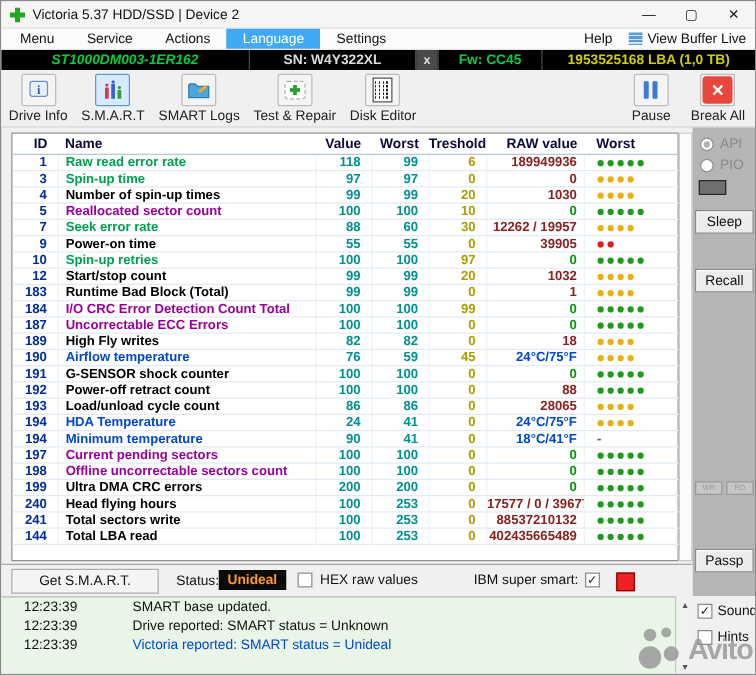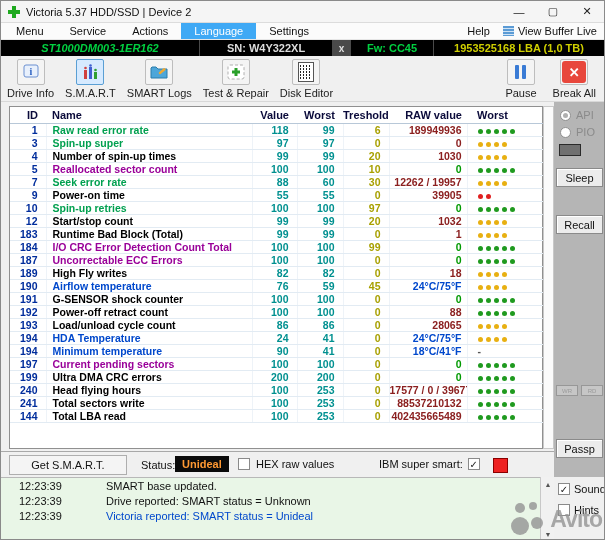--- a/index.html
+++ b/index.html
@@ -262,21 +262,21 @@
             <td class="c-id" style="color: rgb(0, 45, 156);">1</td>
             <td class="c-name" style="color: rgb(0, 160, 80);">Raw read error rate</td>
             <td class="c-num" style="color: rgb(0, 144, 144);">118</td>
             <td class="c-num" style="color: rgb(0, 144, 144);">99</td>
             <td class="c-num" style="color: rgb(168, 160, 0);">6</td>
             <td class="c-raw" style="color: rgb(139, 32, 32);">189949936</td>
             <td class="c-health"><span class="dot" style="background: rgb(31, 154, 31);"></span><span class="dot" style="background: rgb(31, 154, 31);"></span><span class="dot" style="background: rgb(31, 154, 31);"></span><span class="dot" style="background: rgb(31, 154, 31);"></span><span class="dot" style="background: rgb(31, 154, 31);"></span></td>
           </tr>
           <tr>
             <td class="c-id" style="color: rgb(0, 45, 156);">3</td>
-            <td class="c-name" style="color: rgb(0, 160, 80);">Spin-up super</td>
+            <td class="c-name" style="color: rgb(0, 160, 80);">Spin-up time</td>
             <td class="c-num" style="color: rgb(0, 144, 144);">97</td>
             <td class="c-num" style="color: rgb(0, 144, 144);">97</td>
             <td class="c-num" style="color: rgb(168, 160, 0);">0</td>
             <td class="c-raw" style="color: rgb(139, 32, 32);">0</td>
             <td class="c-health"><span class="dot" style="background: rgb(232, 176, 18);"></span><span class="dot" style="background: rgb(232, 176, 18);"></span><span class="dot" style="background: rgb(232, 176, 18);"></span><span class="dot" style="background: rgb(232, 176, 18);"></span></td>
           </tr>
           <tr>
             <td class="c-id" style="color: rgb(0, 45, 156);">4</td>
             <td class="c-name" style="color: rgb(0, 0, 0);">Number of spin-up times</td>
             <td class="c-num" style="color: rgb(0, 144, 144);">99</td>
@@ -416,20 +416,29 @@
             <td class="c-name" style="color: rgb(0, 72, 204);">Minimum temperature</td>
             <td class="c-num" style="color: rgb(0, 144, 144);">90</td>
             <td class="c-num" style="color: rgb(0, 144, 144);">41</td>
             <td class="c-num" style="color: rgb(168, 160, 0);">0</td>
             <td class="c-raw" style="color: rgb(0, 72, 204);">18°C/41°F</td>
             <td class="c-health" style="color: rgb(85, 85, 85);">-</td>
           </tr>
           <tr>
             <td class="c-id" style="color: rgb(0, 45, 156);">197</td>
             <td class="c-name" style="color: rgb(153, 0, 153);">Current pending sectors</td>
+            <td class="c-num" style="color: rgb(0, 144, 144);">100</td>
+            <td class="c-num" style="color: rgb(0, 144, 144);">100</td>
+            <td class="c-num" style="color: rgb(168, 160, 0);">0</td>
+            <td class="c-raw" style="color: rgb(0, 153, 0);">0</td>
+            <td class="c-health"><span class="dot" style="background: rgb(31, 154, 31);"></span><span class="dot" style="background: rgb(31, 154, 31);"></span><span class="dot" style="background: rgb(31, 154, 31);"></span><span class="dot" style="background: rgb(31, 154, 31);"></span><span class="dot" style="background: rgb(31, 154, 31);"></span></td>
+          </tr>
+          <tr>
+            <td class="c-id" style="color: rgb(0, 45, 156);">198</td>
+            <td class="c-name" style="color: rgb(153, 0, 153);">Offline uncorrectable sectors count</td>
             <td class="c-num" style="color: rgb(0, 144, 144);">100</td>
             <td class="c-num" style="color: rgb(0, 144, 144);">100</td>
             <td class="c-num" style="color: rgb(168, 160, 0);">0</td>
             <td class="c-raw" style="color: rgb(0, 153, 0);">0</td>
             <td class="c-health"><span class="dot" style="background: rgb(31, 154, 31);"></span><span class="dot" style="background: rgb(31, 154, 31);"></span><span class="dot" style="background: rgb(31, 154, 31);"></span><span class="dot" style="background: rgb(31, 154, 31);"></span><span class="dot" style="background: rgb(31, 154, 31);"></span></td>
           </tr>
           <tr>
             <td class="c-id" style="color: rgb(0, 45, 156);">199</td>
             <td class="c-name" style="color: rgb(0, 0, 0);">Ultra DMA CRC errors</td>
             <td class="c-num" style="color: rgb(0, 144, 144);">200</td>

